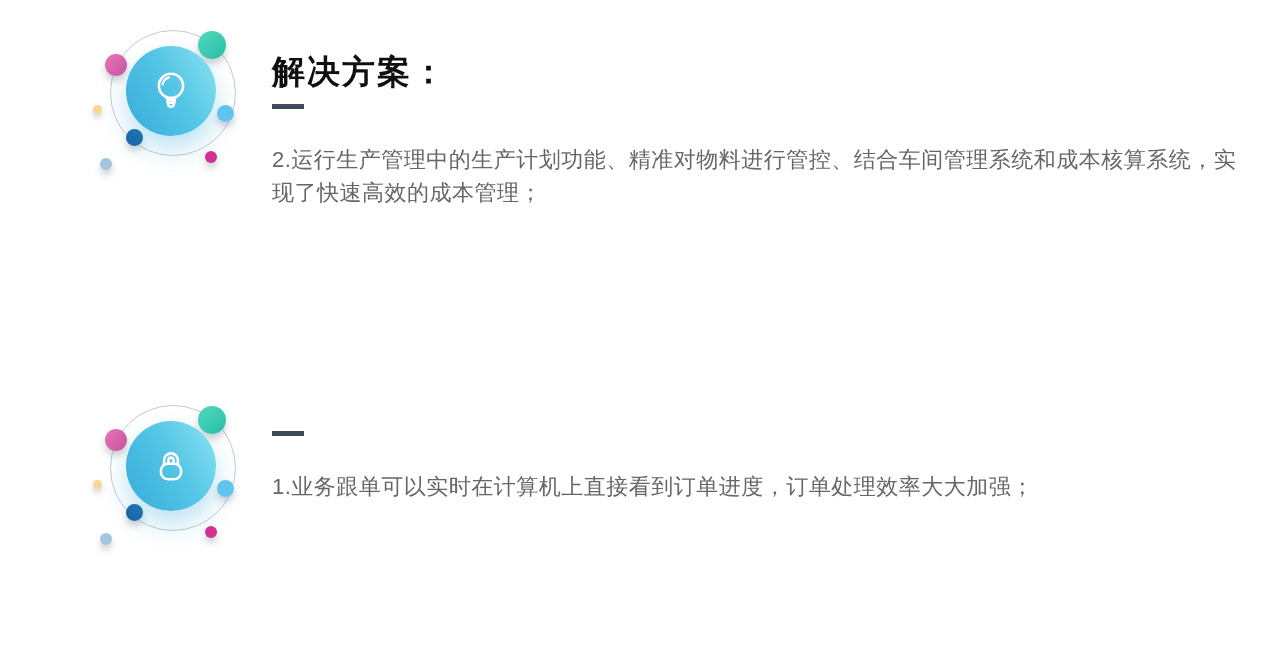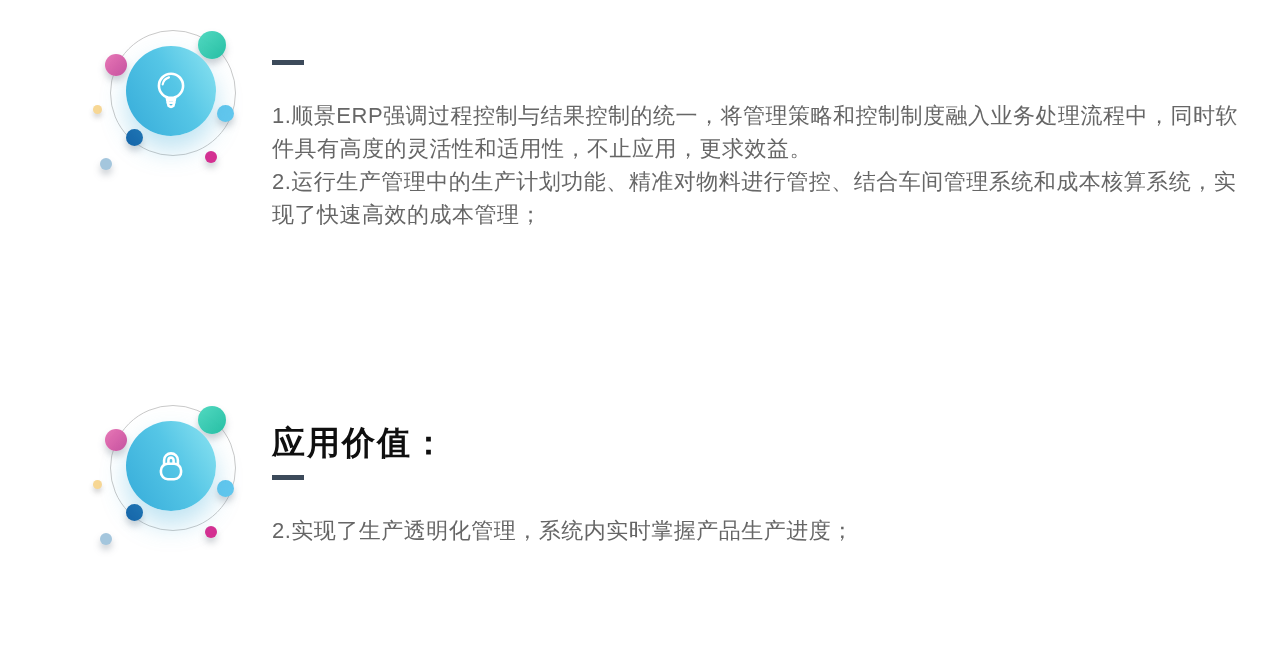--- a/index.html
+++ b/index.html
@@ -113,23 +113,23 @@
         <circle cx="16" cy="12.4" r="8.4"></circle>
         <path d="M13 20.4 L14.3 26.3 Q16 27.7 17.7 26.3 L19 20.4"></path>
         <path d="M13.4 22.1 H18.6"></path>
         <path d="M13.8 24.1 H18.2"></path>
         <path d="M10.2 11.4 A6.2 6.2 0 0 1 14.6 6.5" stroke-width="1.5"></path>
       </svg>
     </div>
   </div>
 
   <section class="section section-1">
+    <h2 class="section-title">解决方案：</h2>
     <div class="title-dash"></div>
     <div class="paras">
-      <p>1.顺景ERP强调过程控制与结果控制的统一，将管理策略和控制制度融入业务处理流程中，同时软件具有高度的灵活性和适用性，不止应用，更求效益。</p>
       <p>2.运行生产管理中的生产计划功能、精准对物料进行管控、结合车间管理系统和成本核算系统，实现了快速高效的成本管理；</p>
     </div>
   </section>
 
   <div class="cluster cluster-2">
     <span class="ring"></span>
     <span class="dot dot-teal"></span>
     <span class="dot dot-magenta"></span>
     <span class="dot dot-yellow"></span>
     <span class="dot dot-darkblue"></span>
@@ -139,20 +139,19 @@
     <div class="badge">
       <svg width="46" height="46" viewBox="0 0 32 32" fill="none" stroke="#ffffff" stroke-width="1.8" stroke-linecap="round" stroke-linejoin="round">
         <rect x="9" y="14.4" width="14" height="10.8" rx="4.8"></rect>
         <path d="M11.2 14.4 v-2.4 a4.8 4.8 0 0 1 9.6 0 v2.4"></path>
         <path d="M14.2 14.4 v-2.4 a1.8 1.8 0 0 1 3.6 0 v2.4"></path>
       </svg>
     </div>
   </div>
 
   <section class="section section-2">
-    <h2 class="section-title">应用价值：</h2>
     <div class="title-dash"></div>
     <div class="paras">
-      <p>2.实现了生产透明化管理，系统内实时掌握产品生产进度；</p>
+      <p>1.业务跟单可以实时在计算机上直接看到订单进度，订单处理效率大大加强；</p>
     </div>
   </section>
 
 </div>
 
 </body></html>

